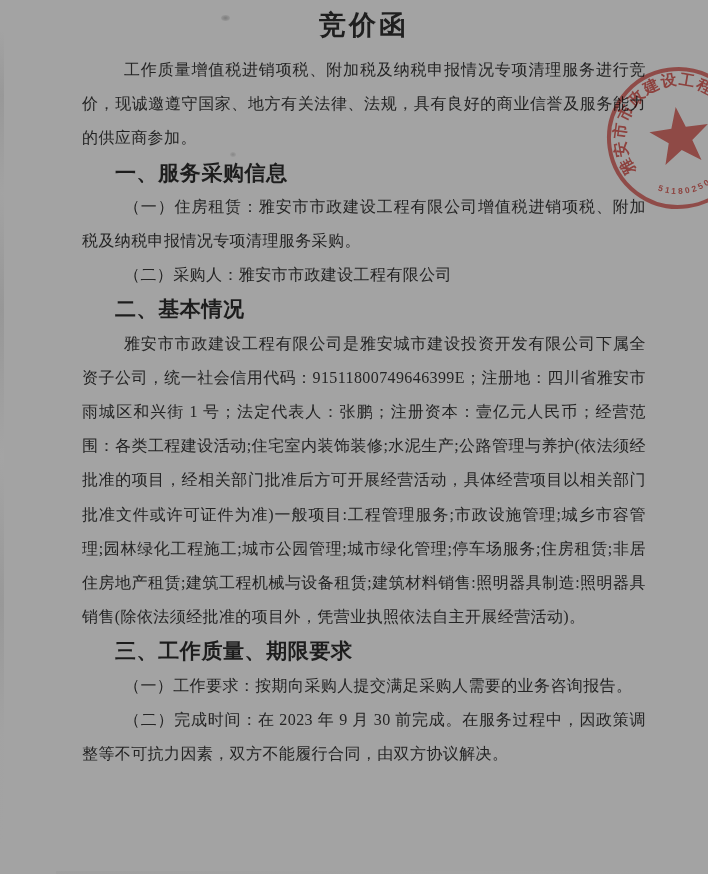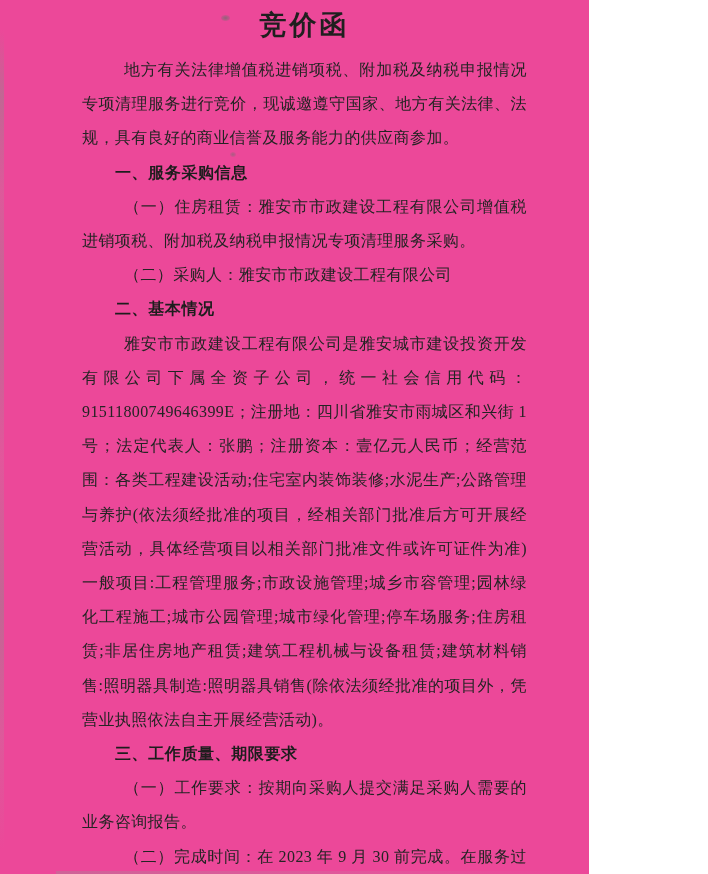--- a/index.html
+++ b/index.html
@@ -1,20 +1,20 @@
 <!DOCTYPE html>
 <html lang="zh"><head>
 <meta charset="utf-8">
 <style>
   html, body { margin: 0; padding: 0; background: #ffffff; }
   .page {
     position: relative;
-    width: 589px;
+    width: 708px;
     height: 874px;
-    background: #ec4899;
+    background: #a3a3a3;
     overflow: hidden;
     font-family: "Liberation Serif", serif;
     color: #242424;
     box-sizing: border-box;
   }
   .content {
     position: relative;
     padding: 0 62px 0 82px;
     z-index: 1;
   }
@@ -34,21 +34,21 @@
     line-height: 34.2px;
     text-align: justify;
     text-indent: 42px;
     letter-spacing: 0.4px;
   }
   p.para.first { margin-top: 11px; }
   h2.sec-heading {
     margin: 0 0 0 33px;
     font-family: Liberation Serif, serif;
     font-weight: 700;
-    font-size: 16px;
+    font-size: 21px;
     line-height: 34.2px;
     letter-spacing: 0.6px;
     color: #1d1d1d;
   }
   .u {
     text-decoration-thickness: 1px;
     text-underline-offset: 4px;
   }
   
   .stamp {
@@ -99,21 +99,21 @@
 
   <div class="edge-strip-left"></div>
   <div class="edge-strip-bottom"></div>
   <div class="speck speck-1"></div>
   <div class="speck speck-2"></div>
 
   <div class="content">
 
     <h1 class="doc-title">竞价函</h1>
 
-    <p class="para first"><span>地方有关法律</span><span class="u">增值税进销项税、附加税及纳税申报情况专项清理服务</span><span>进行竞价，现诚邀遵守国家、地方有关法律、法规，具有良好的商业信誉及服务能力的供应商参加。</span></p>
+    <p class="para first"><span>工作质量</span><span class="u">增值税进销项税、附加税及纳税申报情况专项清理服务</span><span>进行竞价，现诚邀遵守国家、地方有关法律、法规，具有良好的商业信誉及服务能力的供应商参加。</span></p>
 
     <h2 class="sec-heading">一、服务采购信息</h2>
     <p class="para">（一）住房租赁：雅安市市政建设工程有限公司增值税进销项税、附加税及纳税申报情况专项清理服务采购。</p>
     <p class="para">（二）采购人：雅安市市政建设工程有限公司</p>
 
     <h2 class="sec-heading">二、基本情况</h2>
     <p class="para">雅安市市政建设工程有限公司是雅安城市建设投资开发有限公司下属全资子公司，统一社会信用代码：91511800749646399E；注册地：四川省雅安市雨城区和兴街 1 号；法定代表人：张鹏；注册资本：壹亿元人民币；经营范围：各类工程建设活动;住宅室内装饰装修;水泥生产;公路管理与养护(依法须经批准的项目，经相关部门批准后方可开展经营活动，具体经营项目以相关部门批准文件或许可证件为准)一般项目:工程管理服务;市政设施管理;城乡市容管理;园林绿化工程施工;城市公园管理;城市绿化管理;停车场服务;住房租赁;非居住房地产租赁;建筑工程机械与设备租赁;建筑材料销售:照明器具制造:照明器具销售(除依法须经批准的项目外，凭营业执照依法自主开展经营活动)。</p>
 
     <h2 class="sec-heading">三、工作质量、期限要求</h2>
     <p class="para">（一）工作要求：按期向采购人提交满足采购人需要的业务咨询报告。</p>

